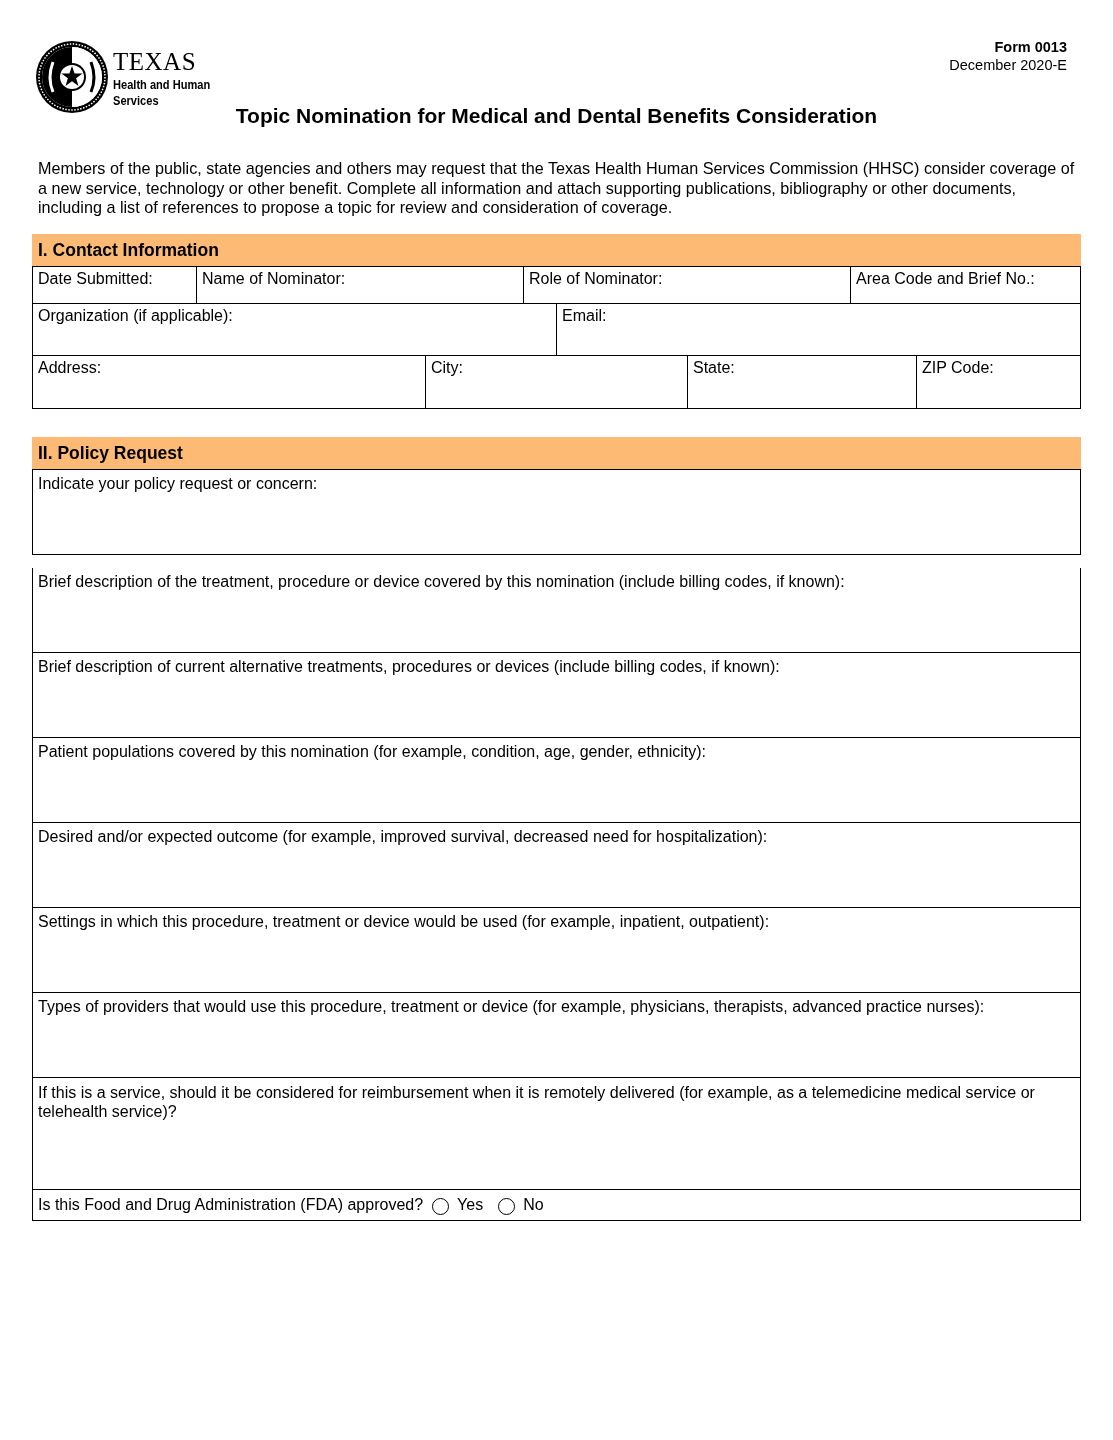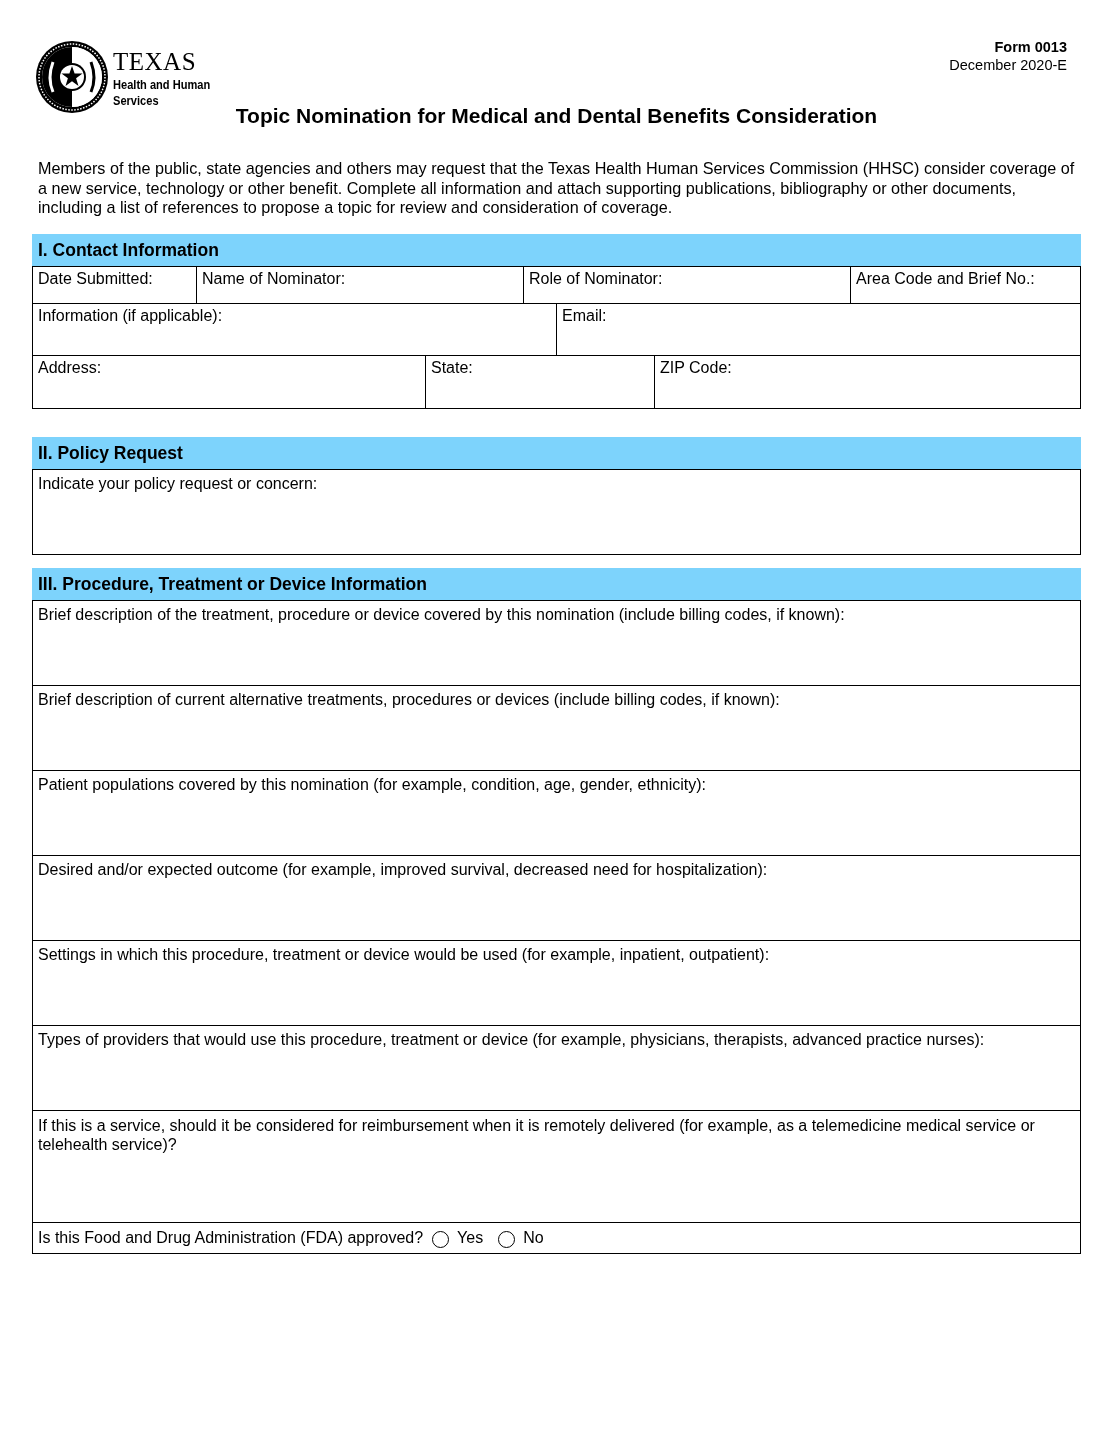--- a/index.html
+++ b/index.html
@@ -12,21 +12,21 @@
   .logo-sub { position: absolute; left: 78px; top: 37px; font-family: "Liberation Sans", sans-serif; font-size: 13.5px; font-weight: bold; line-height: 16px; transform: scaleX(0.82); transform-origin: left top; white-space: nowrap; }
 
   .form-id { position: absolute; right: 46px; top: 38px; text-align: right; font-size: 14.5px; line-height: 18px; }
   .form-id .num { font-weight: bold; }
 
   .title { position: absolute; left: 0; width: 1113px; top: 104px; text-align: center; font-size: 21px; font-weight: bold; }
 
   .intro { position: absolute; left: 38px; top: 159px; width: 1045px; font-size: 16.2px; line-height: 19.6px; }
 
   .section { position: absolute; left: 32px; width: 1049px; }
-  .sec-head { background: #7dd3fc; height: 33px; padding-left: 6px; font-size: 17.5px; font-weight: bold; line-height: 33px; border-bottom: 1px solid #000; }
+  .sec-head { background: #fdba74; height: 33px; padding-left: 6px; font-size: 17.5px; font-weight: bold; line-height: 33px; border-bottom: 1px solid #000; }
   .row { display: flex; border-left: 1px solid #000; border-right: 1px solid #000; border-bottom: 1px solid #000; }
   .cell { padding: 2px 5px; font-size: 16px; line-height: 19px; border-right: 1px solid #000; }
   .cell:last-child { border-right: none; }
   .full { width: 100%; padding: 4px 5px; font-size: 16px; line-height: 19px; }
 
   .fda { display: flex; align-items: center; height: 31px; padding: 0 5px; }
   .radio { display: inline-block; width: 17px; height: 17px; border: 1.3px solid #000; border-radius: 50%; margin: 0 8px 0 9px; position: relative; top: 1px; }
   .opt-label { margin-right: 6px; }
 </style>
 </head>
@@ -67,39 +67,39 @@
 
 <div class="section" style="top:234px;">
   <div class="sec-head">I. Contact Information</div>
   <div class="row" style="height:37px;">
     <div class="cell" style="width:164px;"><span>Date Submitted:</span></div>
     <div class="cell" style="width:327px;"><span>Name of Nominator:</span></div>
     <div class="cell" style="width:327px;"><span>Role of Nominator:</span></div>
     <div class="cell" style="flex:1;"><span>Area Code and Brief No.:</span></div>
   </div>
   <div class="row" style="height:52px;">
-    <div class="cell" style="width:524px;"><span>Information (if applicable):</span></div>
+    <div class="cell" style="width:524px;"><span>Organization (if applicable):</span></div>
     <div class="cell" style="flex:1;"><span>Email:</span></div>
   </div>
   <div class="row" style="height:53px;">
     <div class="cell" style="width:393px;"><span>Address:</span></div>
+    <div class="cell" style="width:262px;"><span>City:</span></div>
     <div class="cell" style="width:229px;"><span>State:</span></div>
     <div class="cell" style="flex:1;"><span>ZIP Code:</span></div>
   </div>
 </div>
 
 <div class="section" style="top:437px;">
   <div class="sec-head">II. Policy Request</div>
   <div class="row" style="height:85px;">
     <div class="full">Indicate your policy request or concern:</div>
   </div>
 </div>
 
 <div class="section" style="top:568px;">
-  <div class="sec-head">III. Procedure, Treatment or Device Information</div>
   <div class="row" style="height:85px;">
     <div class="full">Brief description of the treatment, procedure or device covered by this nomination (include billing codes, if known):</div>
   </div>
   <div class="row" style="height:85px;">
     <div class="full">Brief description of current alternative treatments, procedures or devices (include billing codes, if known):</div>
   </div>
   <div class="row" style="height:85px;">
     <div class="full">Patient populations covered by this nomination (for example, condition, age, gender, ethnicity):</div>
   </div>
   <div class="row" style="height:85px;">

